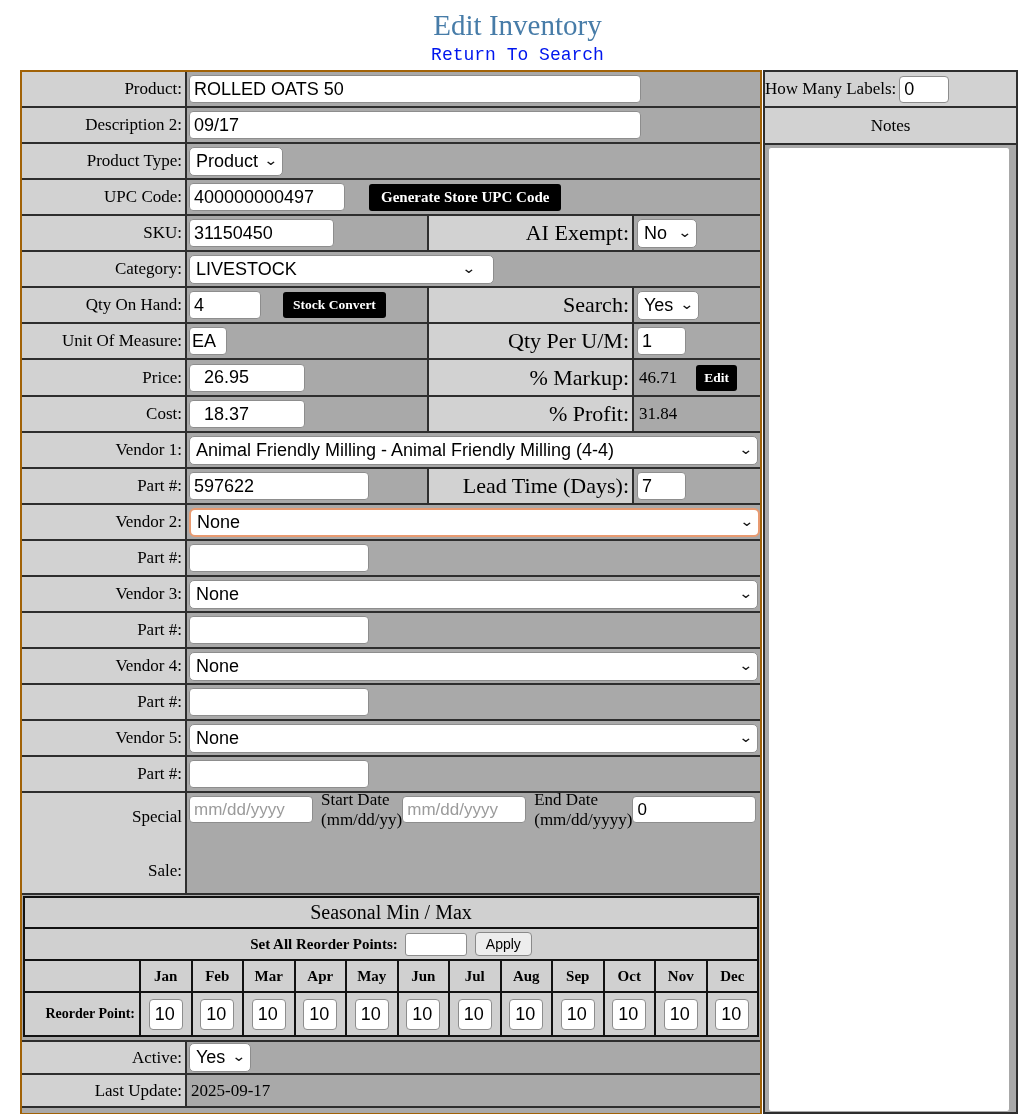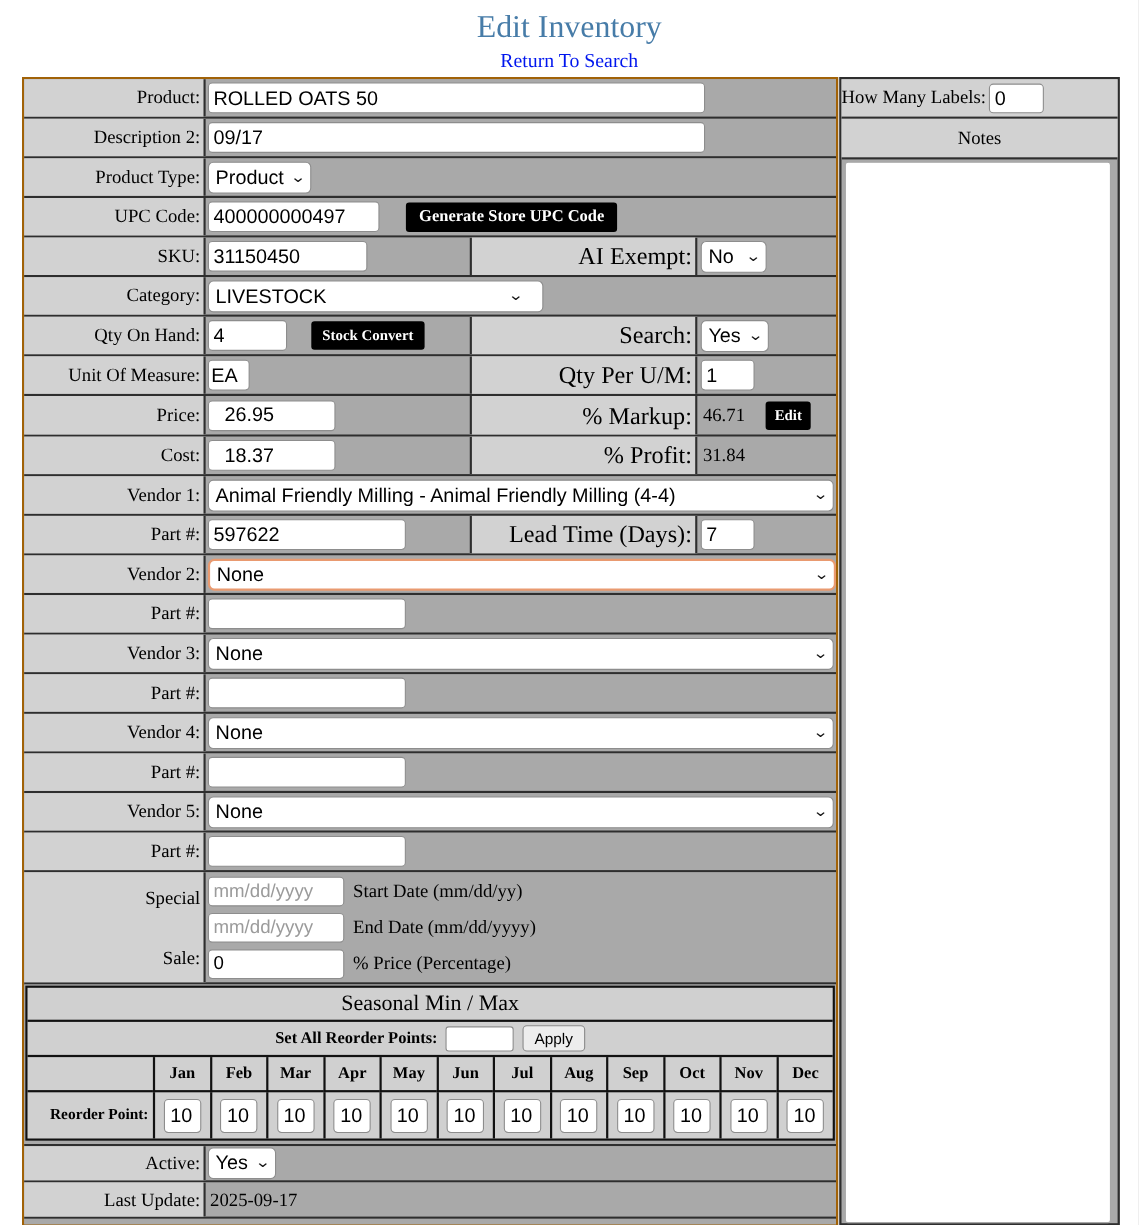--- a/index.html
+++ b/index.html
@@ -3,21 +3,21 @@
 <meta charset="utf-8">
 <style>
   * { margin:0; padding:0; box-sizing:border-box; }
   html,body { background:#fff; }
   .page {
     position:relative; width:1035px; height:1114px; overflow:hidden;
     background:#fff; font-family:"Liberation Serif", serif; color:#000;
   }
   .title { position:absolute; top:9px; left:0; width:100%; text-align:center;
     font-size:29px; color:#477CA8; }
-  .return-wrap { position:absolute; top:45px; left:0; width:100%; text-align:center; }
+  .return-wrap { position:absolute; top:45px; left:0; width:100%; text-align:center;font-family:Liberation Mono, monospace; }
   .return-wrap a { color:#0016EE; font-size:18px; text-decoration:none; cursor:pointer; }
 
   
   .form-table { position:absolute; left:20px; top:70px; width:742px;
     border:2px solid #a16207; background:#a9a9a9; }
   .row { display:flex; height:36px; border-bottom:2px solid #2e2e2e; background:#a9a9a9; }
   .row.h37 { height:37px; }
   .row.h33 { height:33px; }
   .row.h102 { height:102px; }
   .row.h147 { height:147px; }
@@ -47,21 +47,21 @@
 
   .btn-black { background:#000; color:#fff; font-family:"Liberation Serif", serif;
     font-weight:bold; border:none; border-radius:3px; cursor:pointer;
     display:flex; align-items:center; justify-content:center; flex:none; }
 
   .static-val { font-size:17px; padding-left:2px; }
 
   
   .sp-lbl { flex-direction:column; align-items:flex-end; justify-content:space-between;
     padding:14px 3px 12px 0; display:flex; }
-  .sp-cnt { flex-direction:column; align-items:stretch; justify-content:center;
+  .sp-cnt { flex-direction:row; align-items:stretch; justify-content:center;
     display:flex; padding-left:2px; }
   .sp-line { height:33px; display:flex; align-items:center; }
   .sp-caption { margin-left:8px; font-size:17px; }
 
   
   .seas { margin:1px; height:141px; border:2px solid #111; background:#d0d0d0; }
   .seas-head { height:31px; border-bottom:2px solid #111; display:flex;
     align-items:center; justify-content:center; font-size:20px; }
   .seas-setall { height:32px; border-bottom:2px solid #111; display:flex;
     align-items:center; justify-content:center; font-weight:bold; font-size:15px; }

